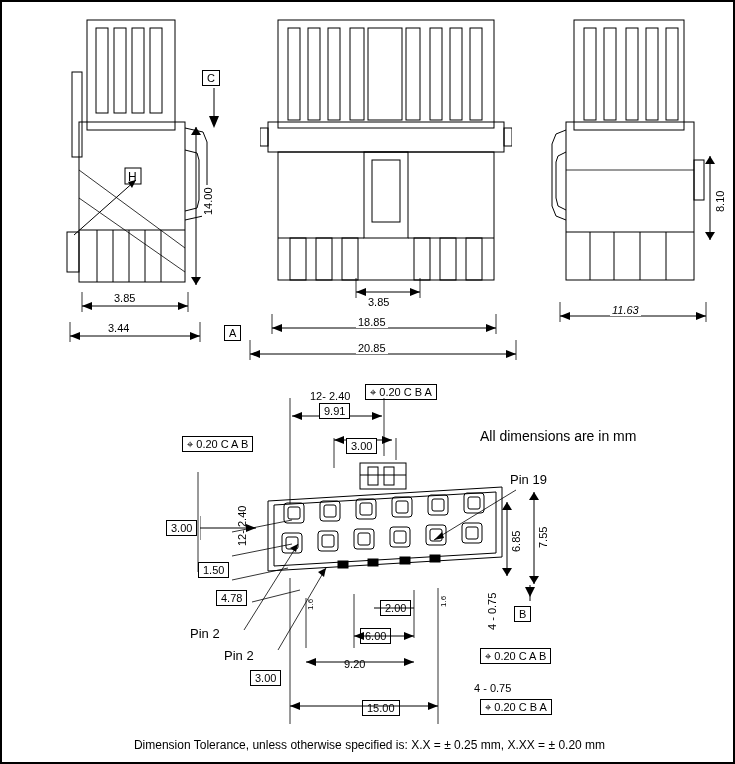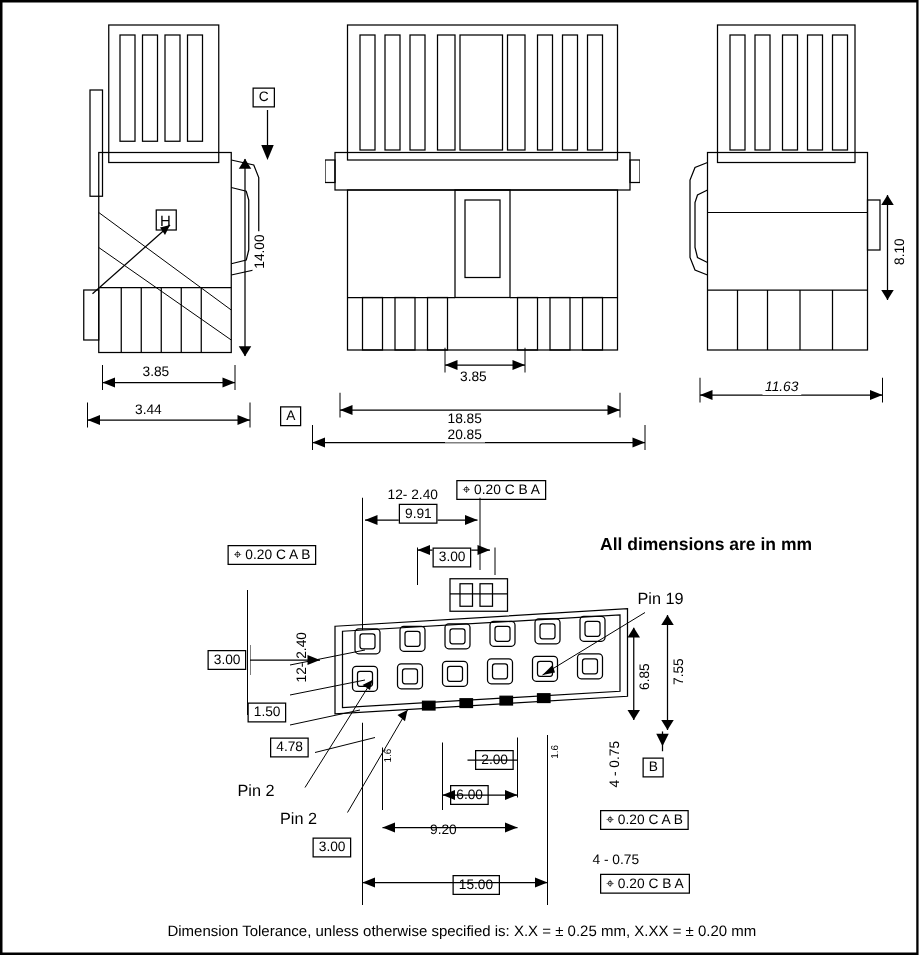--- a/index.html
+++ b/index.html
@@ -202,21 +202,21 @@
 
   <div class="abs" style="left:268px; top:312px;">
     <svg width="230" height="22">
       <path class="ln" d="M2 14 L226 14"></path>
       <path class="fillblk" d="M2 14 L12 10 L12 18 Z"></path>
       <path class="fillblk" d="M226 14 L216 10 L216 18 Z"></path>
       <path class="lnthin" d="M2 0 L2 20"></path>
       <path class="lnthin" d="M226 0 L226 20"></path>
     </svg>
   </div>
-  <div class="abs" style="left:354px; top:323px;">
+  <div class="abs" style="left:354px; top:310px;">
     <span class="plainnum">18.85</span>
   </div>
 
   <div class="abs" style="left:246px; top:338px;">
     <svg width="272" height="22">
       <path class="ln" d="M2 14 L268 14"></path>
       <path class="fillblk" d="M2 14 L12 10 L12 18 Z"></path>
       <path class="fillblk" d="M268 14 L258 10 L258 18 Z"></path>
       <path class="lnthin" d="M2 0 L2 20"></path>
       <path class="lnthin" d="M268 0 L268 20"></path>
@@ -267,21 +267,21 @@
       <path class="fillblk" d="M2 14 L12 10 L12 18 Z"></path>
       <path class="fillblk" d="M148 14 L138 10 L138 18 Z"></path>
       <path class="lnthin" d="M2 0 L2 20"></path>
       <path class="lnthin" d="M148 0 L148 20"></path>
     </svg>
   </div>
   <div class="abs" style="left:608px; top:298px;font-style:italic;">
     <span class="plainnum">11.63</span>
   </div>
 
-  <div class="abs" style="left:478px; top:425px;font-weight:bold;">
+  <div class="abs" style="left:478px; top:425px;">
     <span class="bigtext">All dimensions are in mm</span>
   </div>
 
   <div class="abs" style="left:248px; top:455px;">
     <svg width="270" height="135" viewBox="0 0 270 135">
 
       <path class="ln" d="M18 44 L252 30 L252 100 L18 114 Z"></path>
       <path class="ln" d="M24 48 L246 35 L246 96 L24 109 Z"></path>
 
       <g class="ln">

